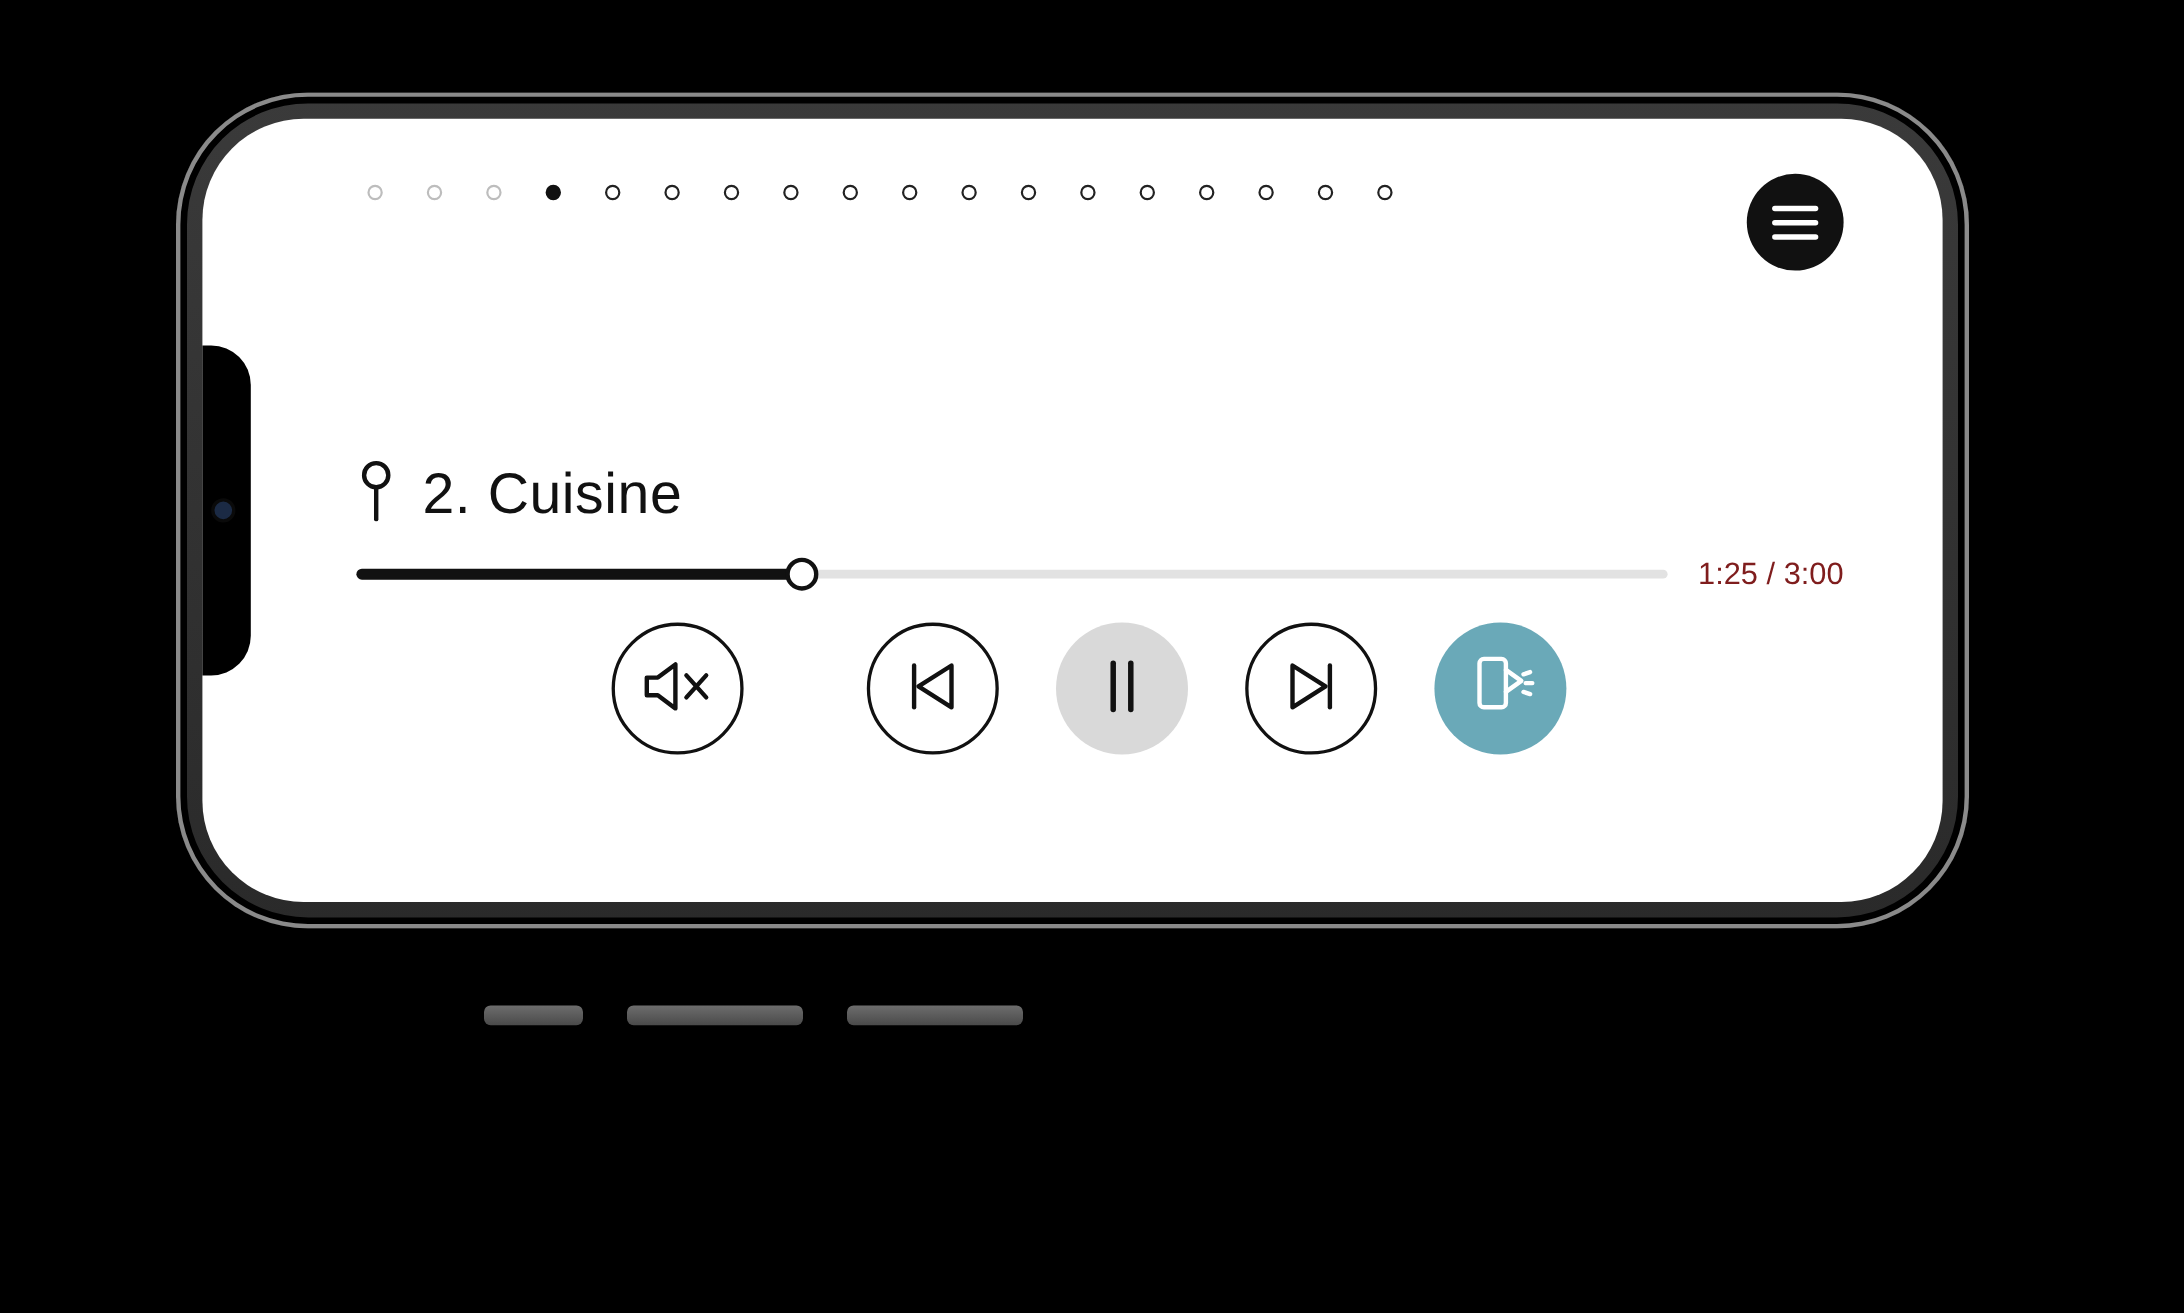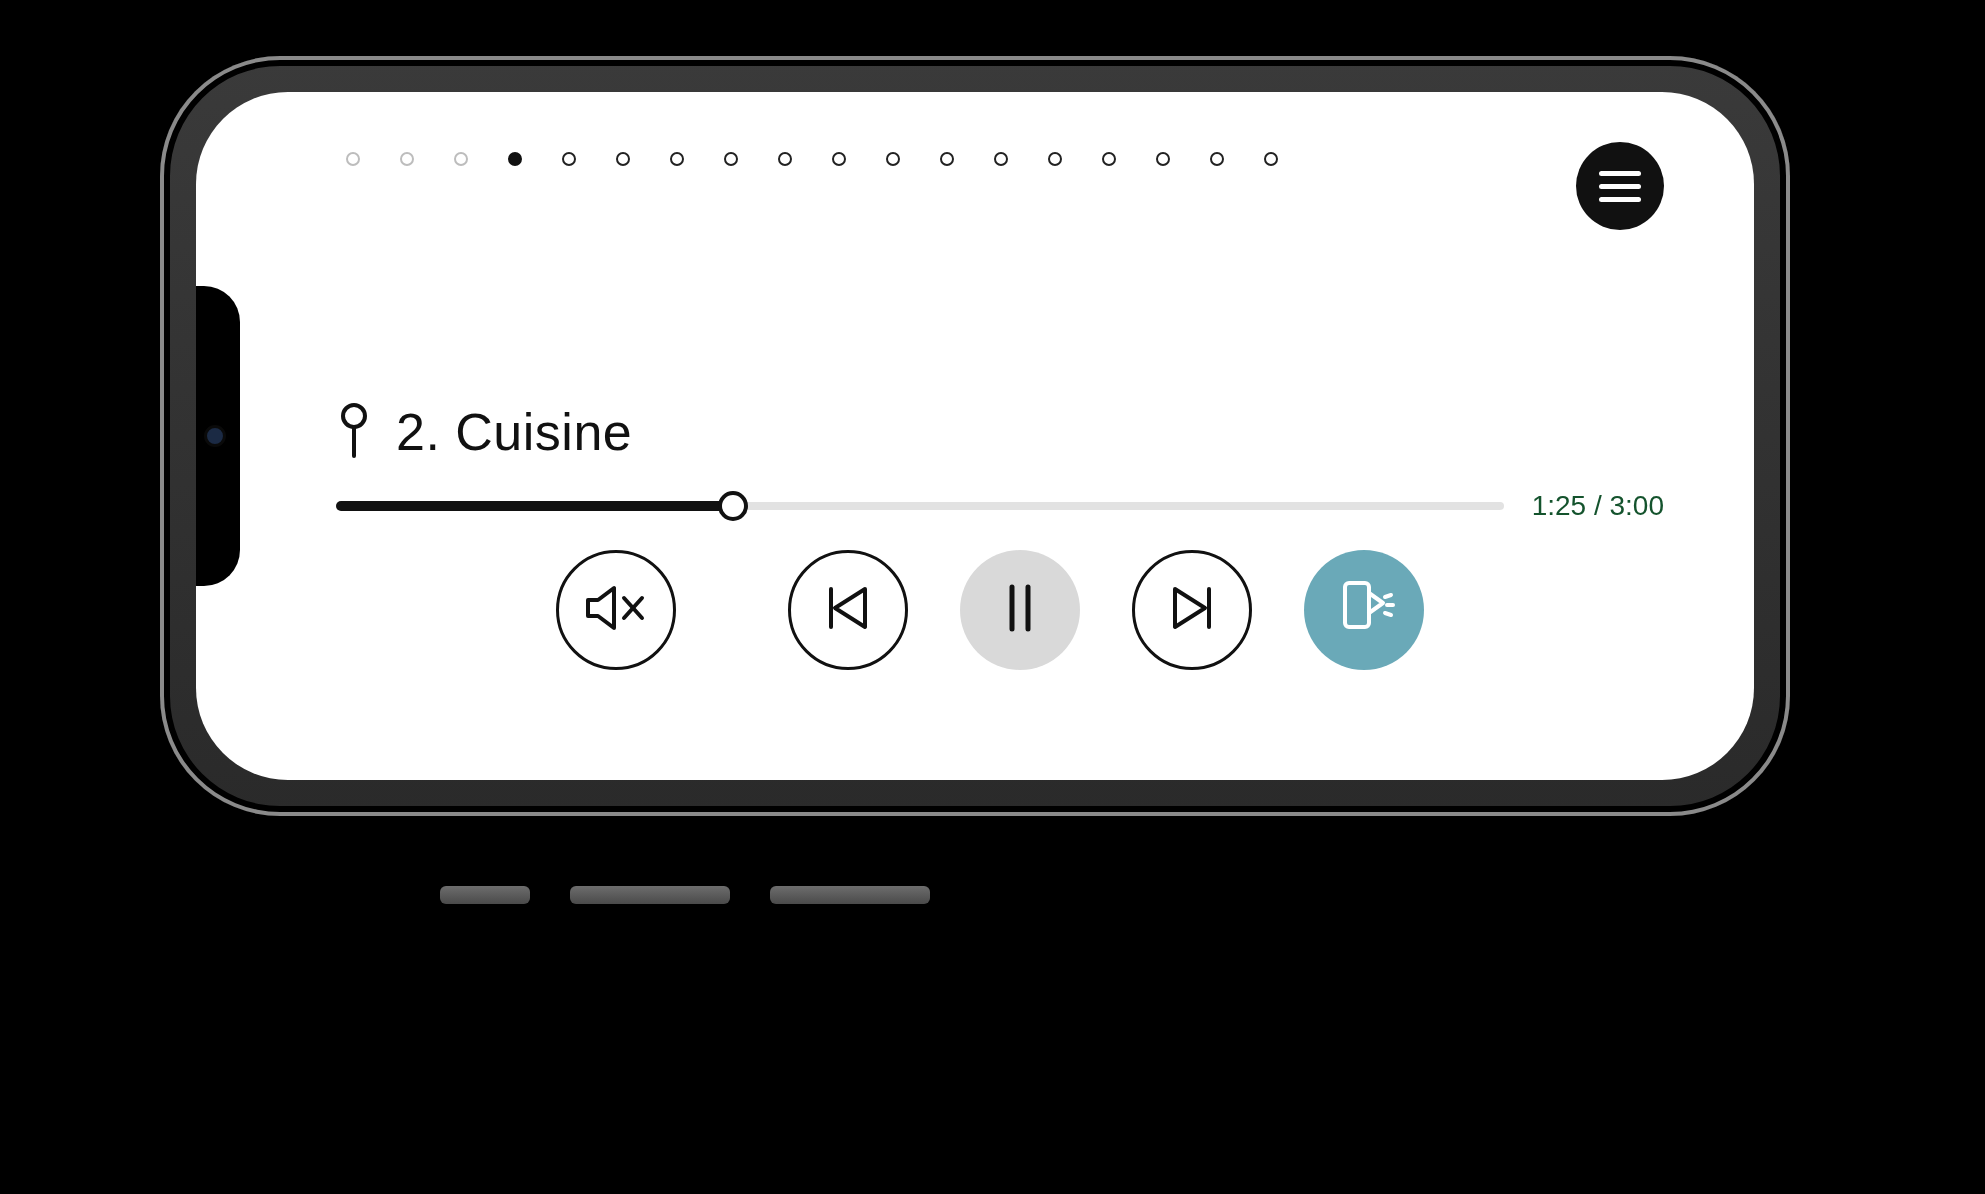--- a/index.html
+++ b/index.html
@@ -1,23 +1,23 @@
 <!DOCTYPE html>
 <html><head>
 <meta charset="utf-8">
 <style>
   html,body{margin:0;padding:0;background:#000;width:1985px;height:1194px;font-family:"Helvetica Neue",Helvetica,Arial,sans-serif;}
   .stage{position:relative;width:1985px;height:1194px;}
   
   .phone{
-    position:absolute;left:160px;top:56px;width:1630px;height:760px;
+    position:absolute;left:160px;top:84px;width:1630px;height:760px;
     border-radius:120px;
     background:linear-gradient(#3a3a3a,#2a2a2a);
     box-shadow:0 36px 60px rgba(0,0,0,.7),inset 0 0 0 4px #8a8a8a,inset 0 0 0 10px #000;
-    padding:36px;
+    padding:24px;
     box-sizing:border-box;
   }
   .screen{
     position:relative;width:100%;height:100%;background:#fff;border-radius:92px;overflow:hidden;
   }
   
   .notch{
     position:absolute;left:-2px;top:50%;transform:translateY(-50%);
     width:46px;height:300px;background:#000;border-radius:0 36px 36px 0;
   }
@@ -47,21 +47,21 @@
   
   .title-row{position:absolute;left:20px;top:250px;display:flex;align-items:center;gap:24px;}
   .title-text{font-size:52px;font-weight:400;color:#111;letter-spacing:.5px;}
 
   
   .progress-wrap{position:absolute;left:20px;right:0;top:338px;display:flex;align-items:center;gap:28px;}
   .progress{position:relative;flex:1;height:10px;}
   .track{position:absolute;left:0;right:0;top:50%;transform:translateY(-50%);height:8px;background:#e2e2e2;border-radius:4px;}
   .filled{position:absolute;left:0;top:50%;transform:translateY(-50%);height:10px;background:#111;border-radius:5px;}
   .thumb{position:absolute;top:50%;transform:translate(-50%,-50%);width:30px;height:30px;border-radius:50%;background:#fff;border:4px solid #111;box-sizing:border-box;}
-  .time{font-size:28px;color:#14532d;white-space:nowrap;}
+  .time{font-size:28px;color:#7f1d1d;white-space:nowrap;}
 
   
   .controls{position:absolute;left:0;right:0;top:398px;display:flex;align-items:center;justify-content:center;gap:52px;}
   .ctrl{width:120px;height:120px;border-radius:50%;border:3px solid #111;display:flex;align-items:center;justify-content:center;cursor:pointer;box-sizing:border-box;background:#fff;}
   .ctrl.plain{background:#d9d9d9;border:none;}
   .ctrl.accent{border:none;color:#fff;}
   .ctrl.gap{margin-right:60px;}
 
 </style>
 </head>

